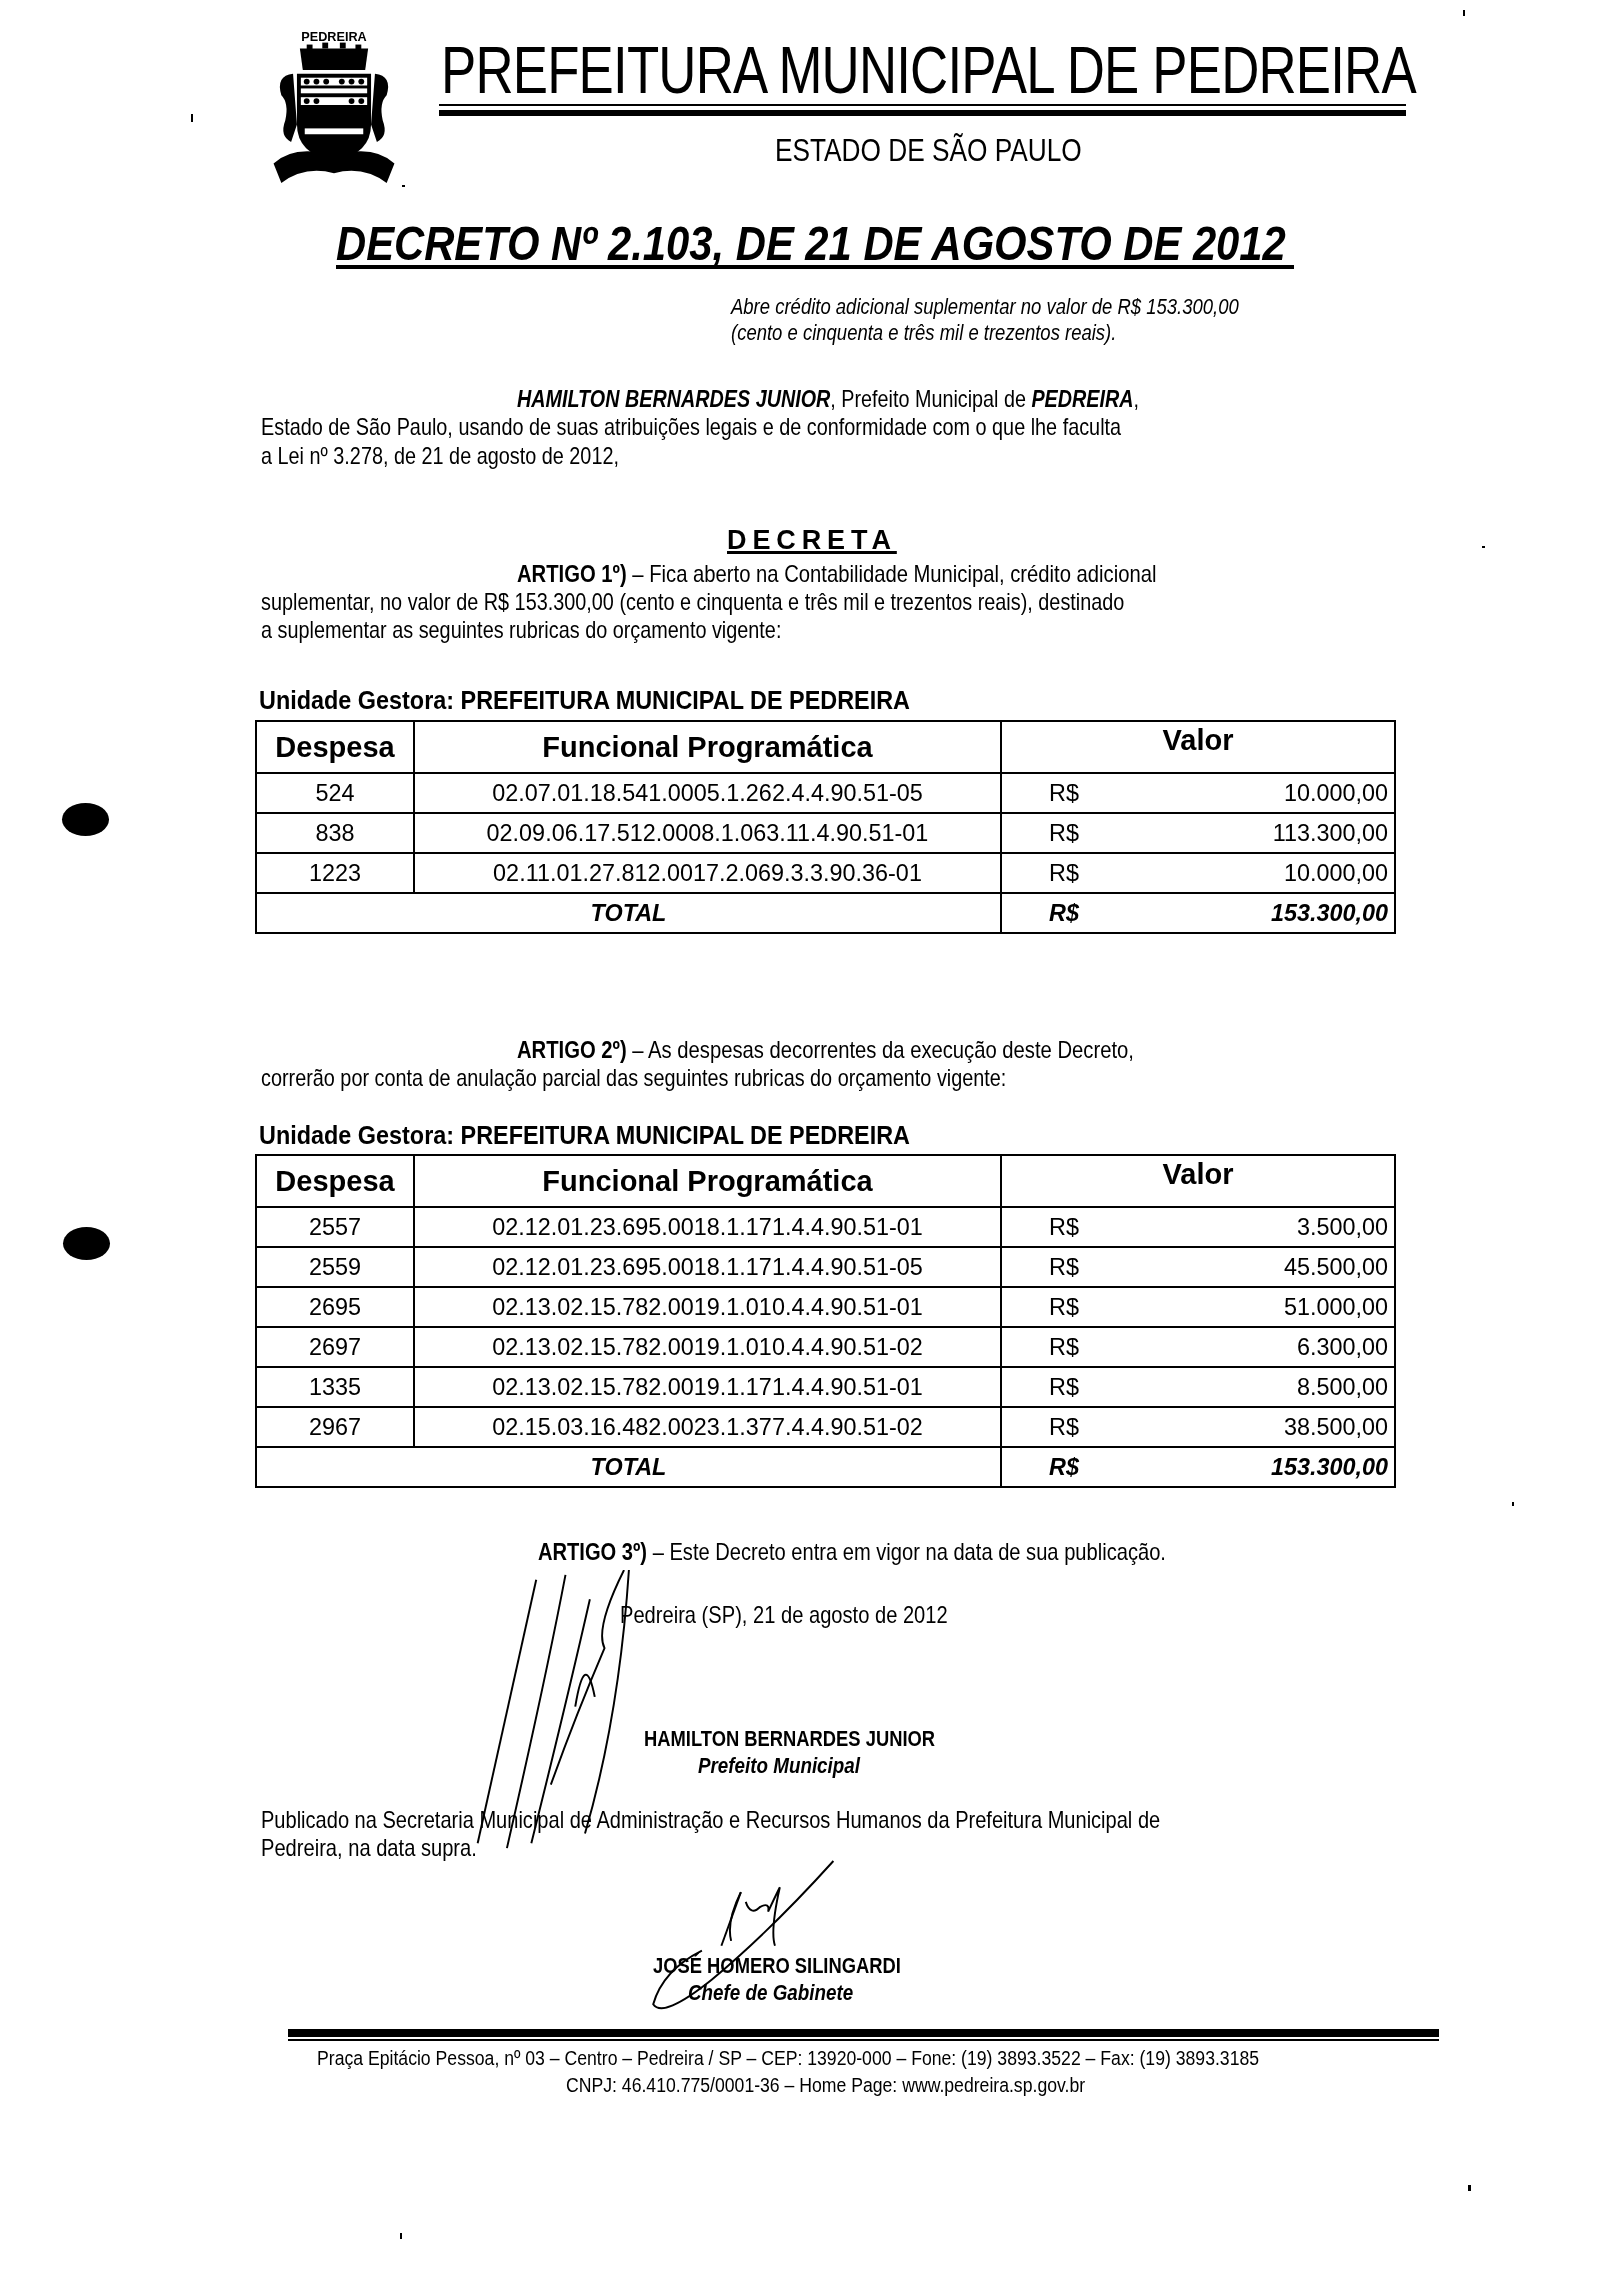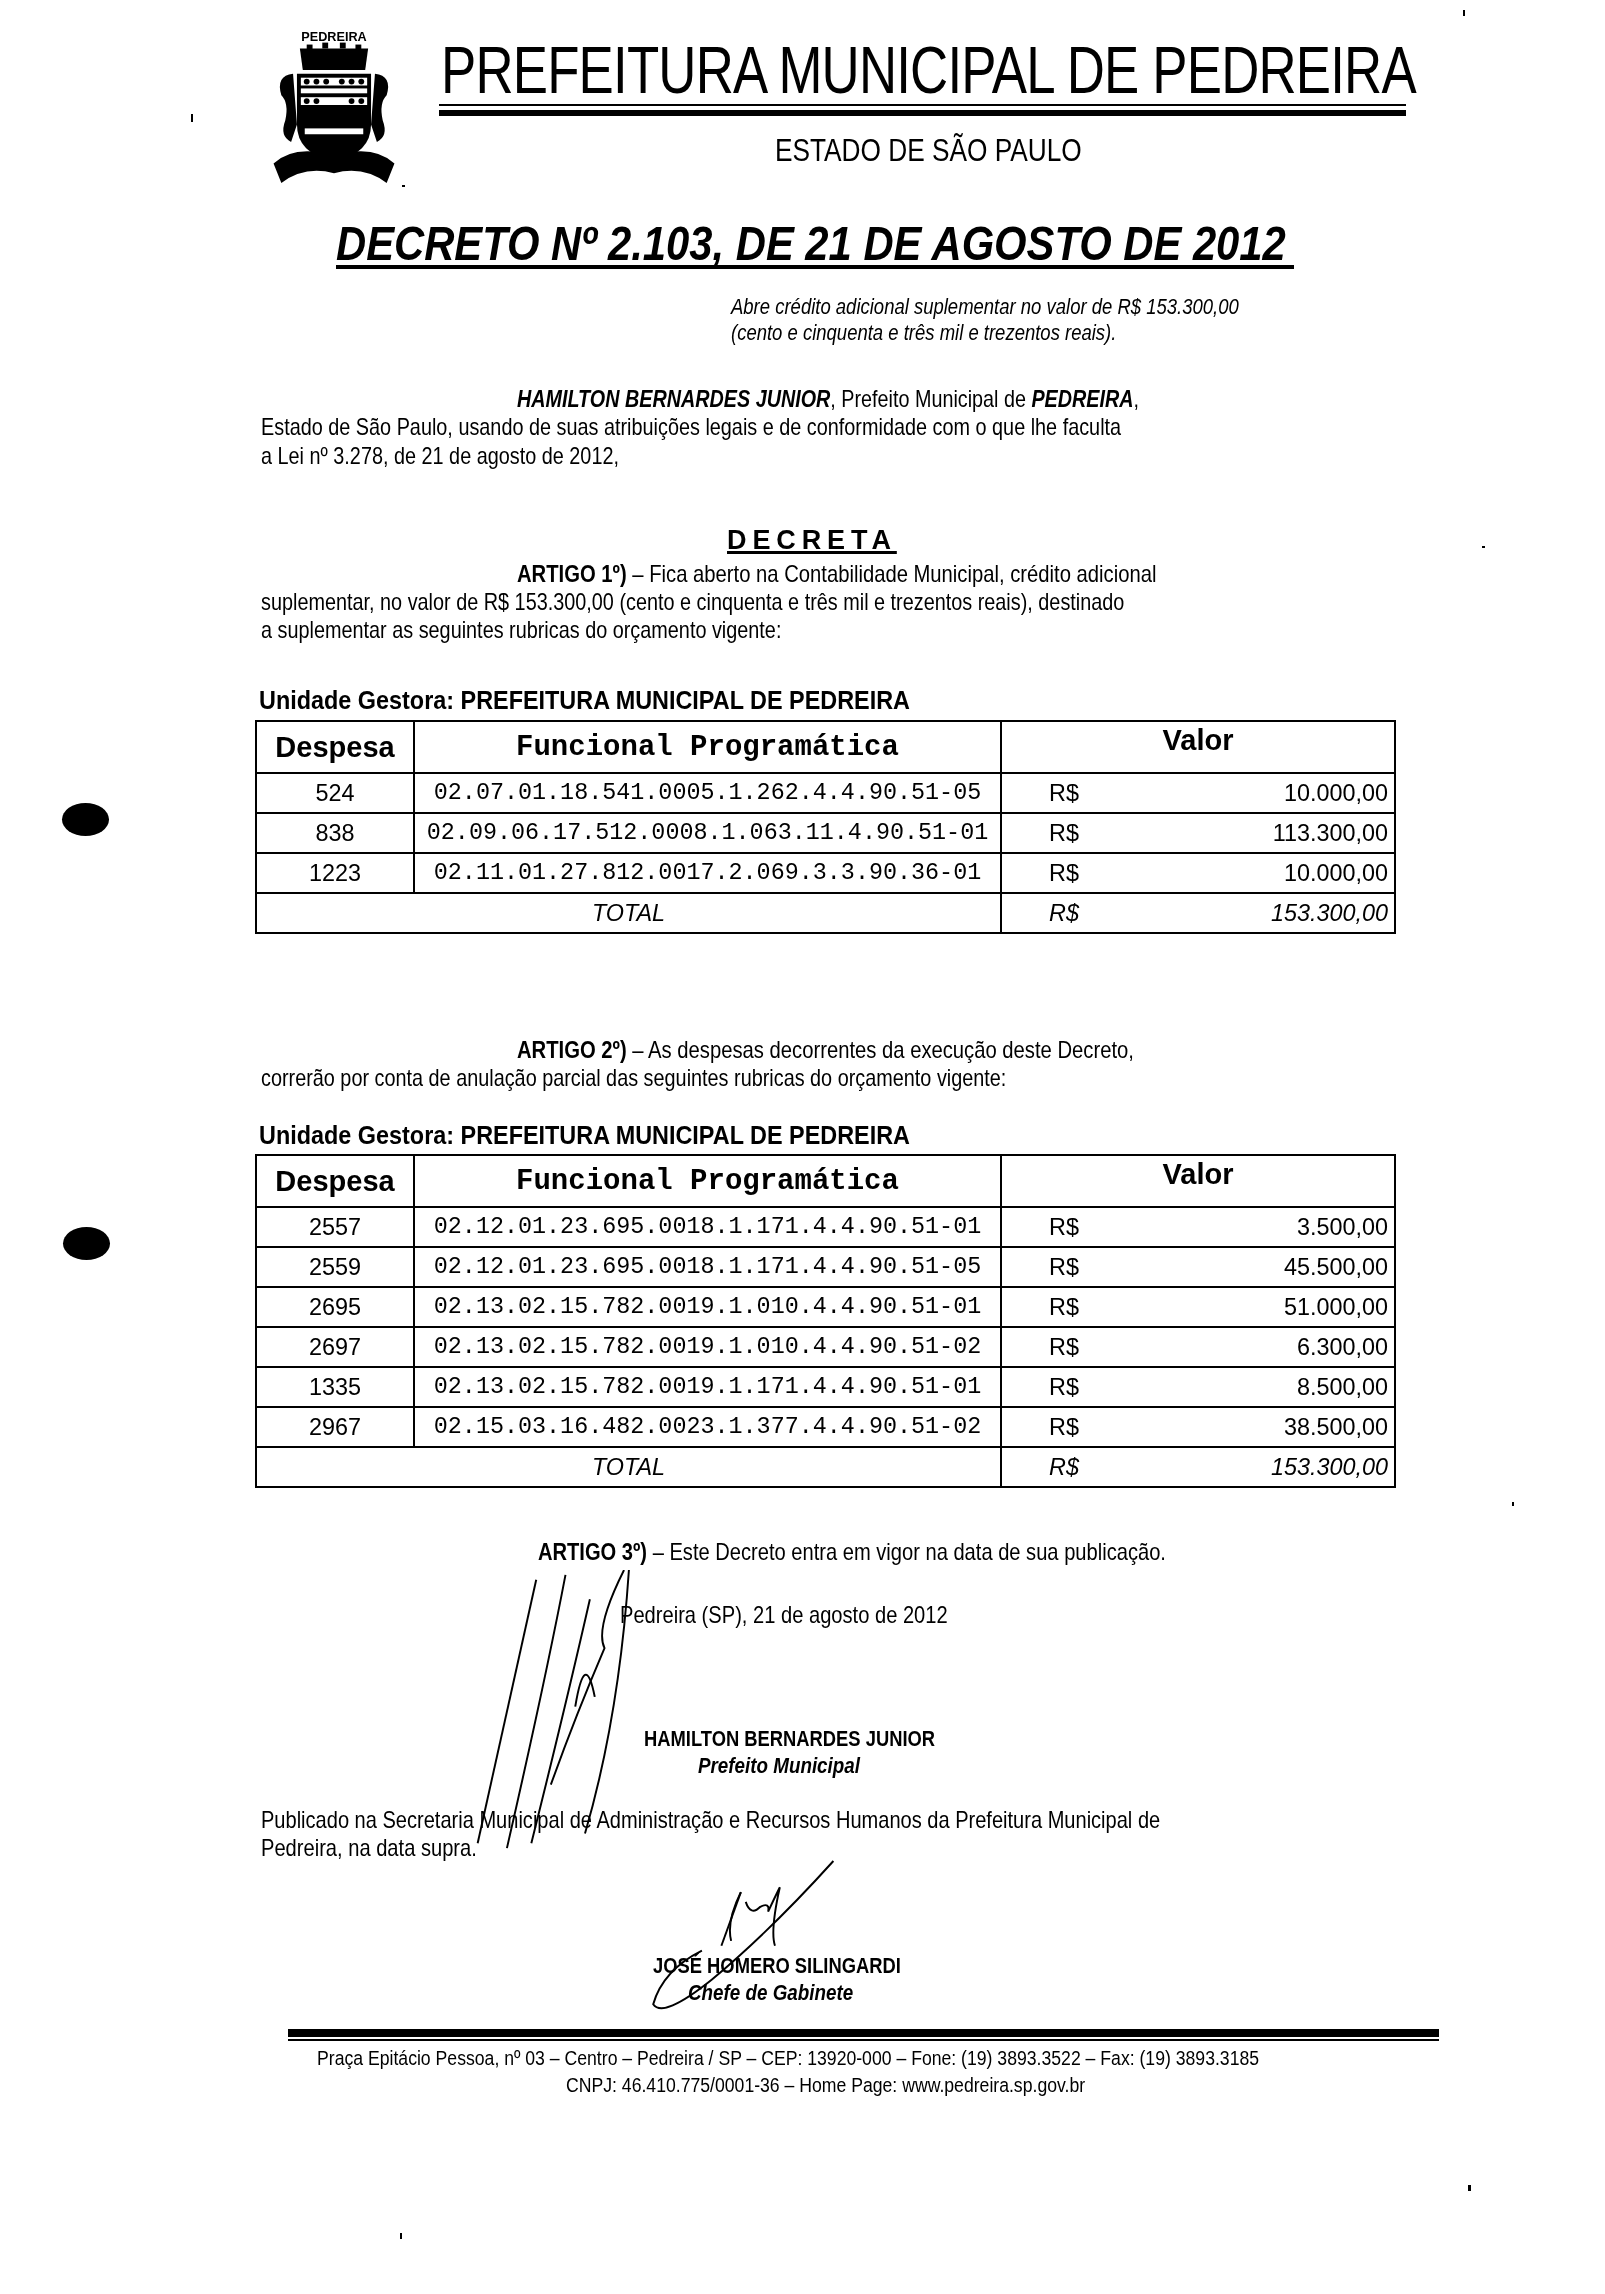--- a/index.html
+++ b/index.html
@@ -27,25 +27,25 @@
   .bi { font-weight: bold; font-style: italic; }
 
   #decreta { left: 727px; top: 505px; font-size: 27px; letter-spacing: 5.9px; font-weight: bold; text-decoration: underline; text-decoration-thickness: 2.9px; white-space: nowrap; margin-top: 20px; }
 
   
   .ug-label { left: 259px; font-size: 26px; font-weight: bold; white-space: nowrap; transform: scaleX(0.90); transform-origin: left top; }
   table.fin { position: absolute; left: 255px; width: 1141px; border-collapse: collapse; }
   table.fin td, table.fin th { border: 2px solid #000; padding: 0; font-size: 23.4px; height: 38px; }
   table.fin th { font-size: 29px; font-weight: bold; height: 48px; border-radius: 8px; }
   .c-desp { width: 156px; text-align: center; }
-  .c-func { width: 585px; text-align: center; font-family: Liberation Mono, monospace; }
+  .c-func { width: 585px; text-align: center; }
   .c-cur { width: 117px; text-align: left; padding-left: 47px !important; border-right: none !important; }
   .c-val { text-align: right; padding-right: 5.9px !important; border-left: none !important; }
   th.c-valor { text-align: center; vertical-align: top; padding-top: 2px !important; }
-  .tot { font-weight: normal; font-style: italic; margin-top: 44px; }
+  .tot { font-weight: bold; font-style: italic; margin-top: 44px; }
 
   
   .sig { font-size: 23.4px; white-space: nowrap; transform-origin: left top; }
 
   
   #foot-thick { left: 288px; top: 2029px; width: 1151px; height: 7.8px; background: #000; }
   #foot-thin { left: 288px; top: 2039px; width: 1151px; height: 2px; background: #000; }
   .foot { font-size: 20.5px; white-space: nowrap; transform: scaleX(0.86); transform-origin: left top; }
 
   .hole { position: absolute; width: 47px; height: 33px; border-radius: 50%; background: #000; }

